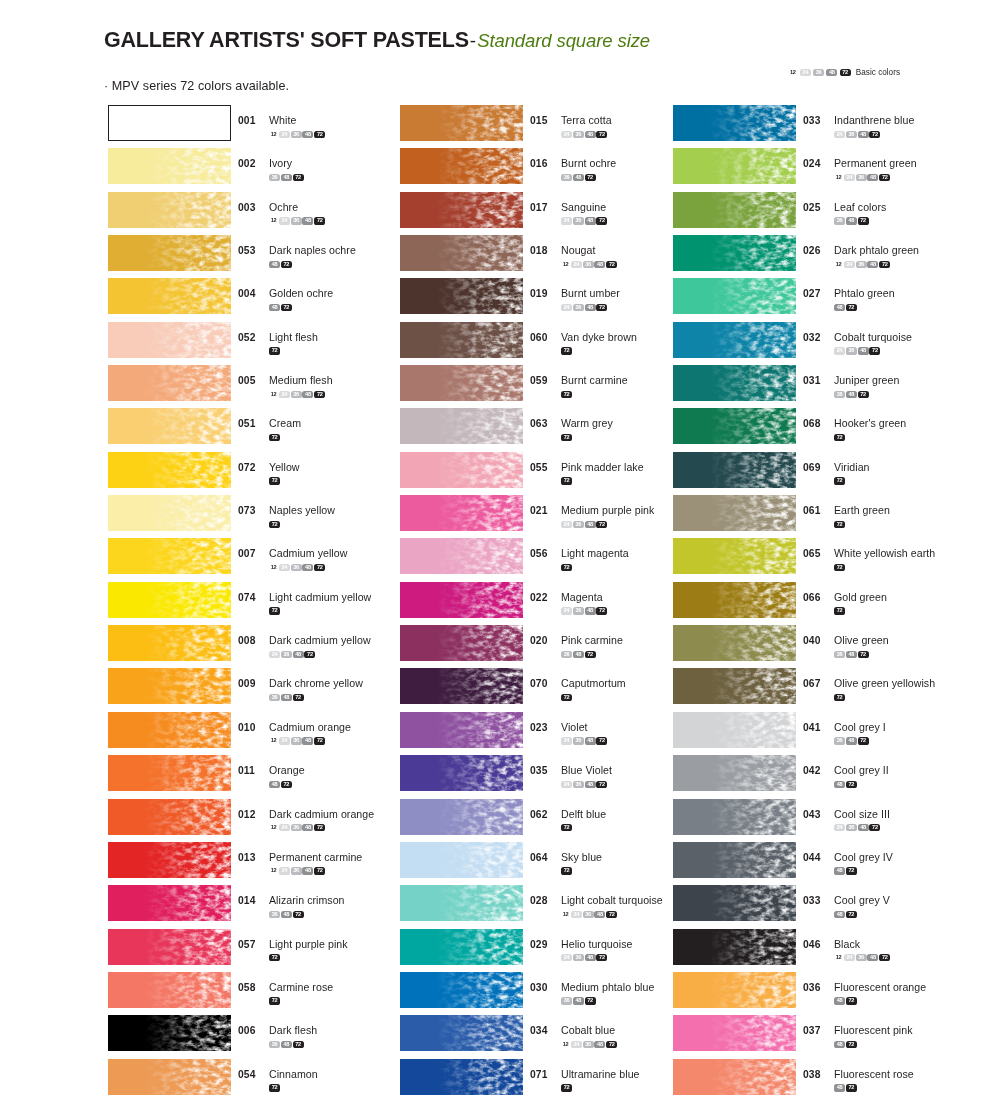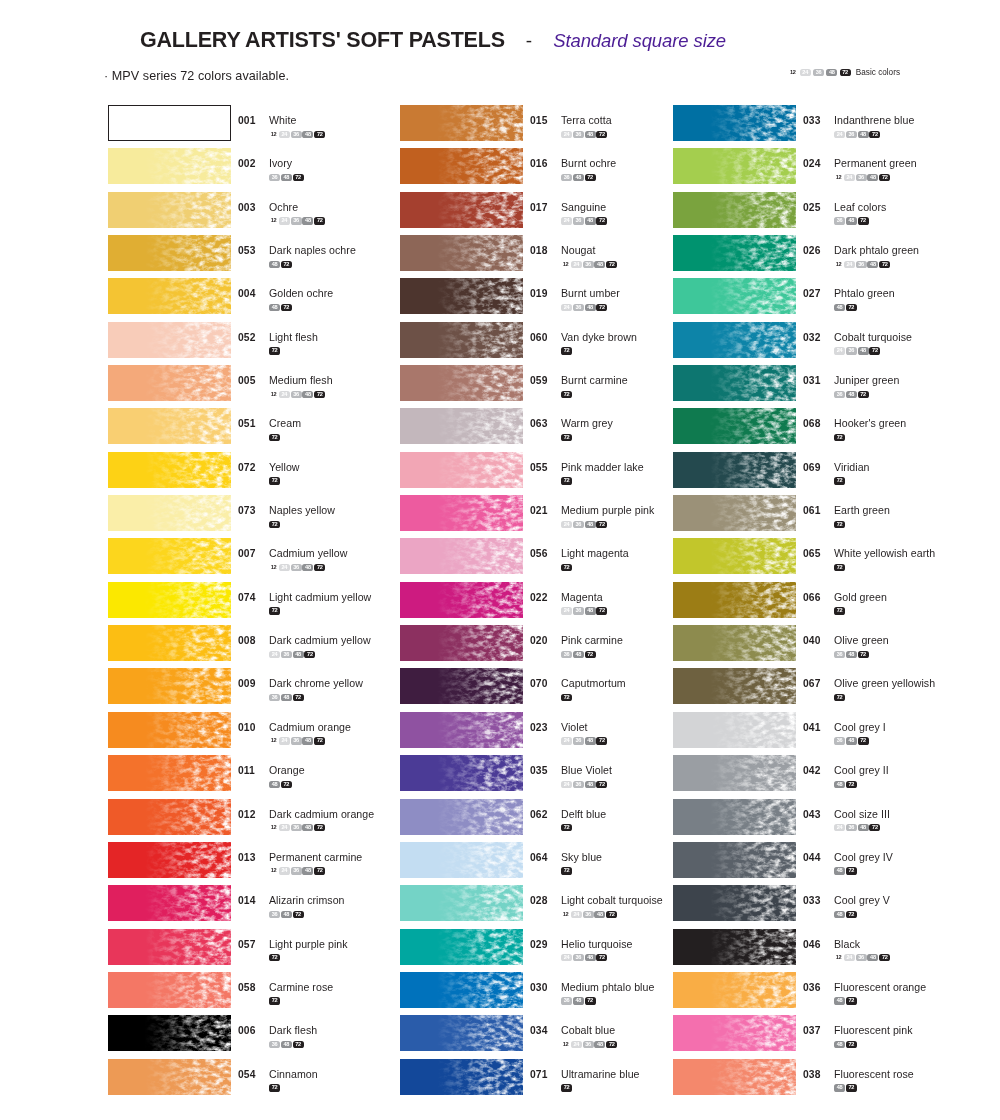--- a/index.html
+++ b/index.html
@@ -6,32 +6,32 @@
   body{
     width:1000px;height:1120px;
     background:#ffffff;
     font-family:"Liberation Sans", sans-serif;
     color:#231f20;
     overflow:hidden;
     position:relative;
   }
   
   #header{position:absolute;left:104px;top:28px;width:880px;}
-  #title-row{display:flex;align-items:baseline;gap:21px;margin-left:36px;}
+  #title-row{display:flex;align-items:baseline;gap:1px;}
   .title-main{
     font-size:21.5px;font-weight:bold;letter-spacing:-0.2px;color:#231f20;
     white-space:nowrap;
   }
   .title-dash{font-size:19px;color:#231f20;font-weight:400;}
   .title-sub{
-    font-size:18.5px;font-style:italic;color:#4c1d95;font-weight:400;
+    font-size:18.5px;font-style:italic;color:#4d7c0f;font-weight:400;
     white-space:nowrap;letter-spacing:-0.1px;
   }
   #subtitle{
-    margin-top:16px;font-size:12.6px;color:#231f20;letter-spacing:0.05px;
+    margin-top:26px;font-size:12.6px;color:#231f20;letter-spacing:0.05px;
   }
   
   #legend{
     position:absolute;right:100px;top:68px;
     display:flex;align-items:center;gap:1.5px;
     font-size:7px;
   }
   #legend .legend-label{
     margin-left:3px;font-size:8.2px;color:#231f20;white-space:nowrap;
   }

